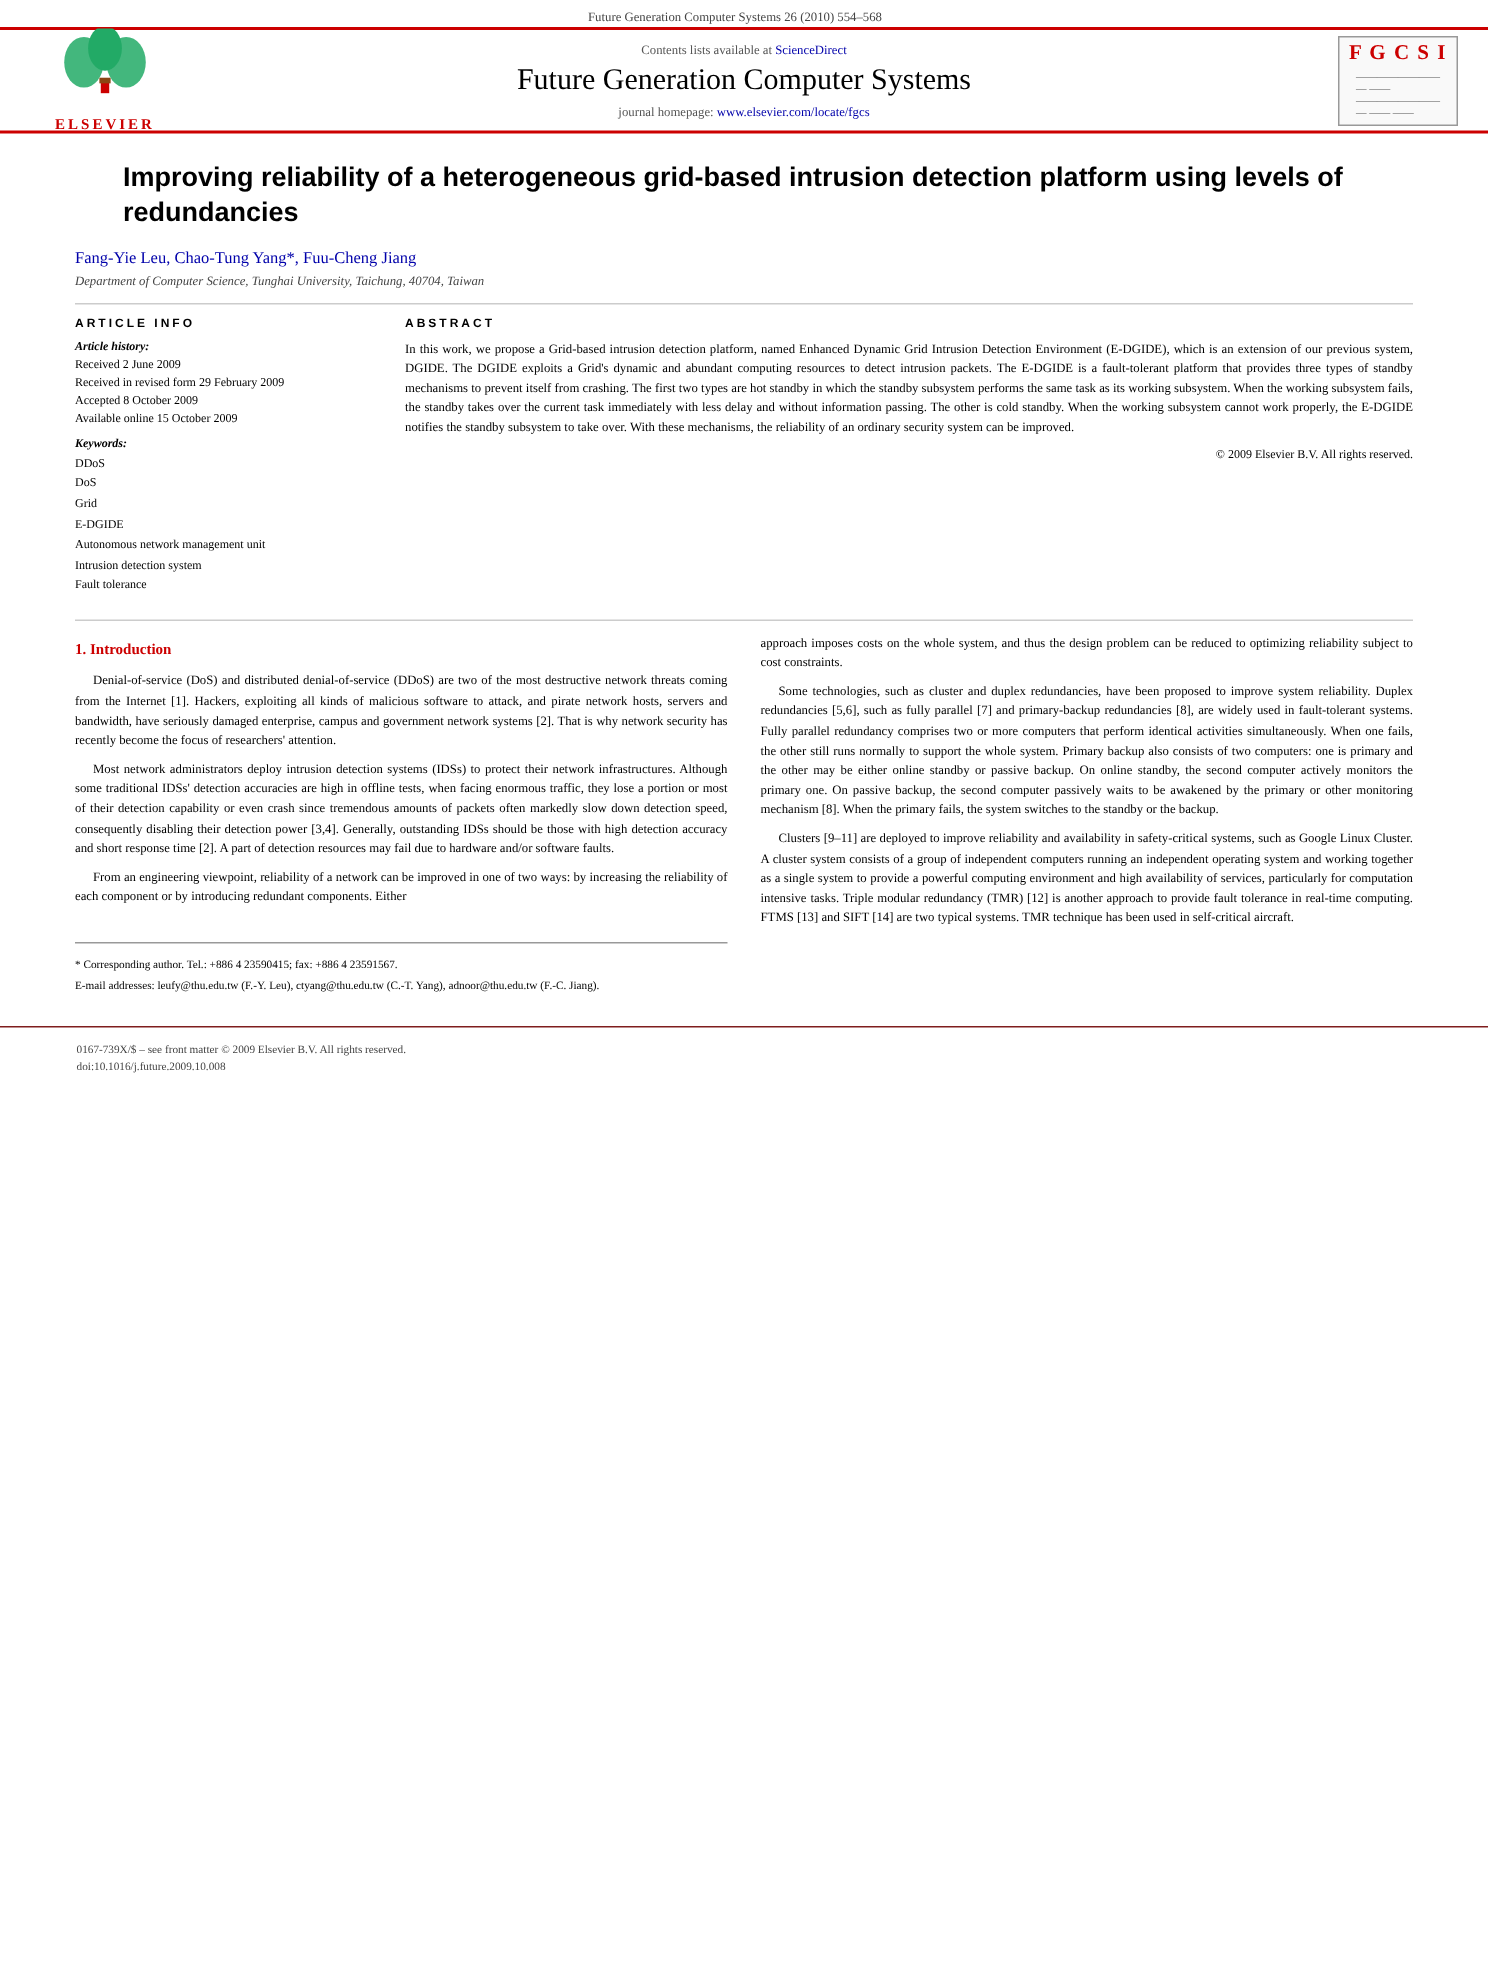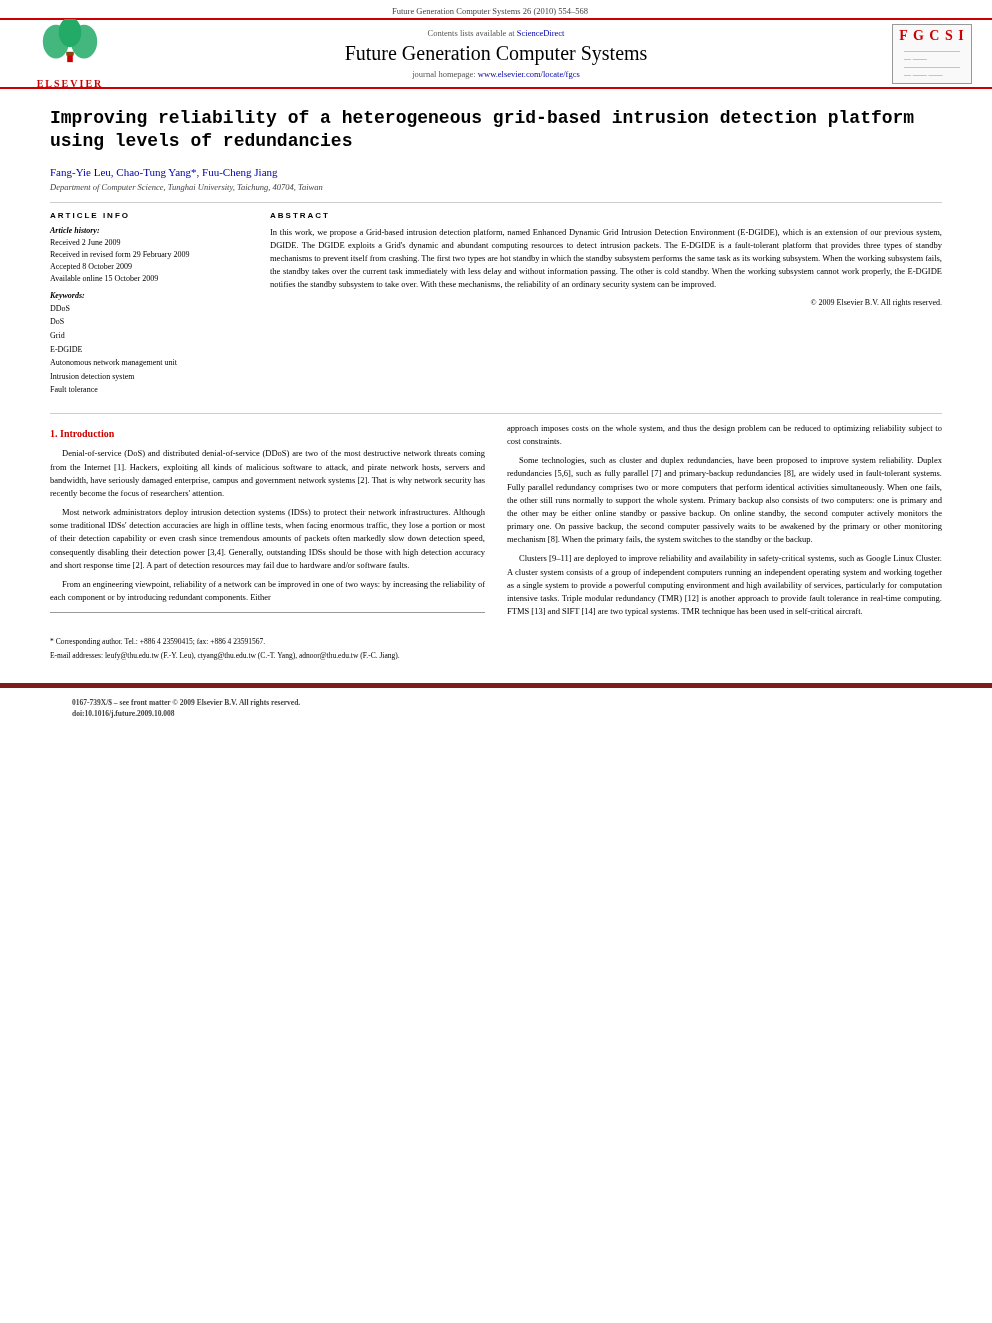--- a/index.html
+++ b/index.html
@@ -124,21 +124,22 @@
     
     .article-body {
       padding: 18px 50px 20px 50px;
     }
     .article-title {
       font-size: 18px;
       font-weight: bold;
       color: #000;
       margin-bottom: 12px;
       line-height: 1.3;
-      font-family: Liberation Mono, monospace;
+      font-family: Liberation Sans, sans-serif;
+      margin-left: 32px;
     }
     .article-authors {
       font-size: 11px;
       color: #00a;
       margin-bottom: 4px;
     }
     .article-affiliation {
       font-size: 8.5px;
       color: #444;
       font-style: italic;
@@ -236,37 +237,36 @@
       margin-bottom: 6px;
       font-size: 8.5px;
       line-height: 1.55;
       text-align: justify;
       text-indent: 12px;
     }
 
     
     .footnote-area {
       border-top: 1px solid #999;
-      padding-top: 23px;
-      margin-top: 8px;
+      padding-top: 8px;
+      margin-top: 24px;
       font-size: 7.5px;
       line-height: 1.5;
       color: #000;
     }
     .footnote-line {
       margin-bottom: 2px;
     }
 
     
     .article-footer {
-      padding: 10px 50px 8px 72px;
+      padding: 10px 50px 8px 51px;
       font-size: 7.5px;
       color: #444;
-      border-top: 5px solid #7f1d1d;
-      font-weight: bold;
+      border-top: 1px solid #7f1d1d;
     }
     .footer-line {
       margin-bottom: 2px;
     }
   </style>
 </head>
 <body>
 
 <div class="page">
 

